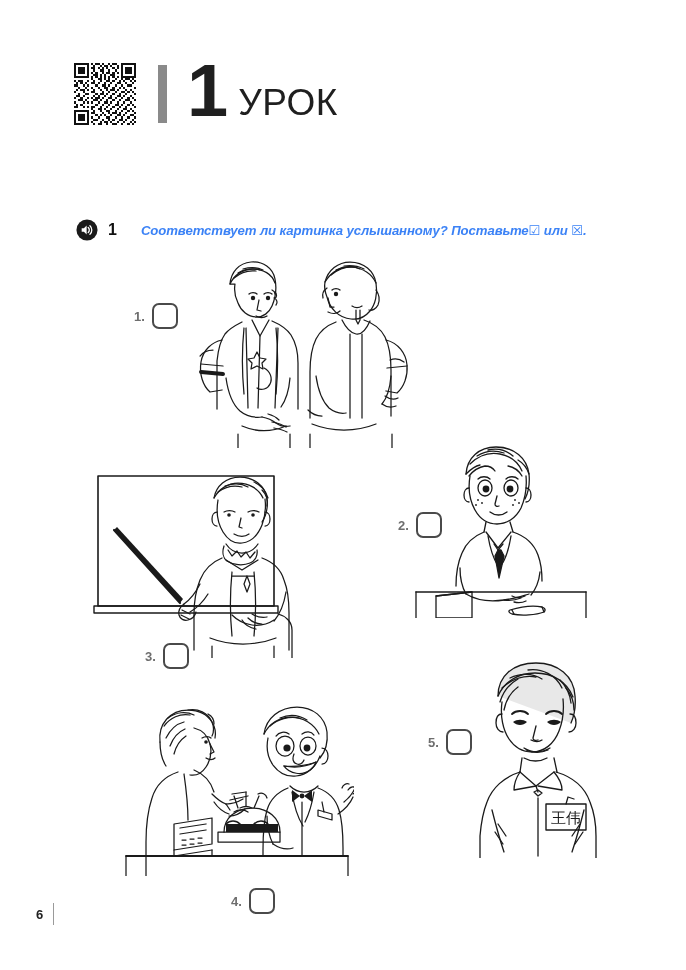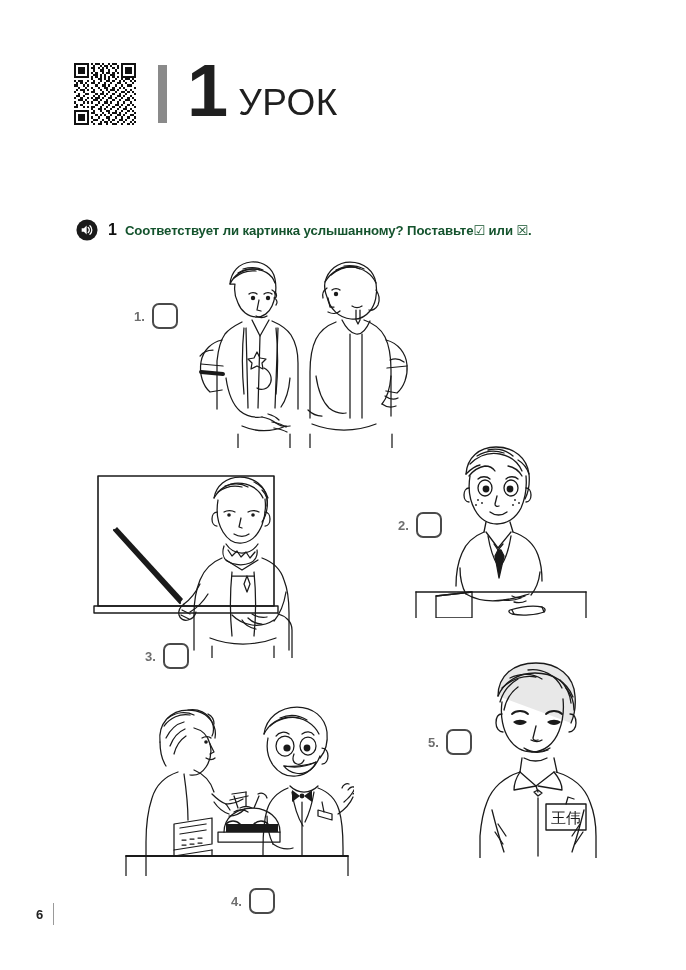--- a/index.html
+++ b/index.html
@@ -83,24 +83,25 @@
   }
   .task-number {
     font-size: 16px;
     font-weight: bold;
     margin-left: 10px;
     color: #111;
   }
   .task-text {
     font-size: 13.2px;
     font-weight: bold;
-    margin-left: 8px;
-    color: #14532d;
+    margin-left: 24px;
+    color: #3b82f6;
     white-space: nowrap;
     letter-spacing: -0.1px;
+    font-style: italic;
   }
   .task-text .sym {
     font-family: "DejaVu Sans", sans-serif;
     font-weight: normal;
     font-size: 13px;
   }
 
   
   .cb-item {
     position: absolute;

